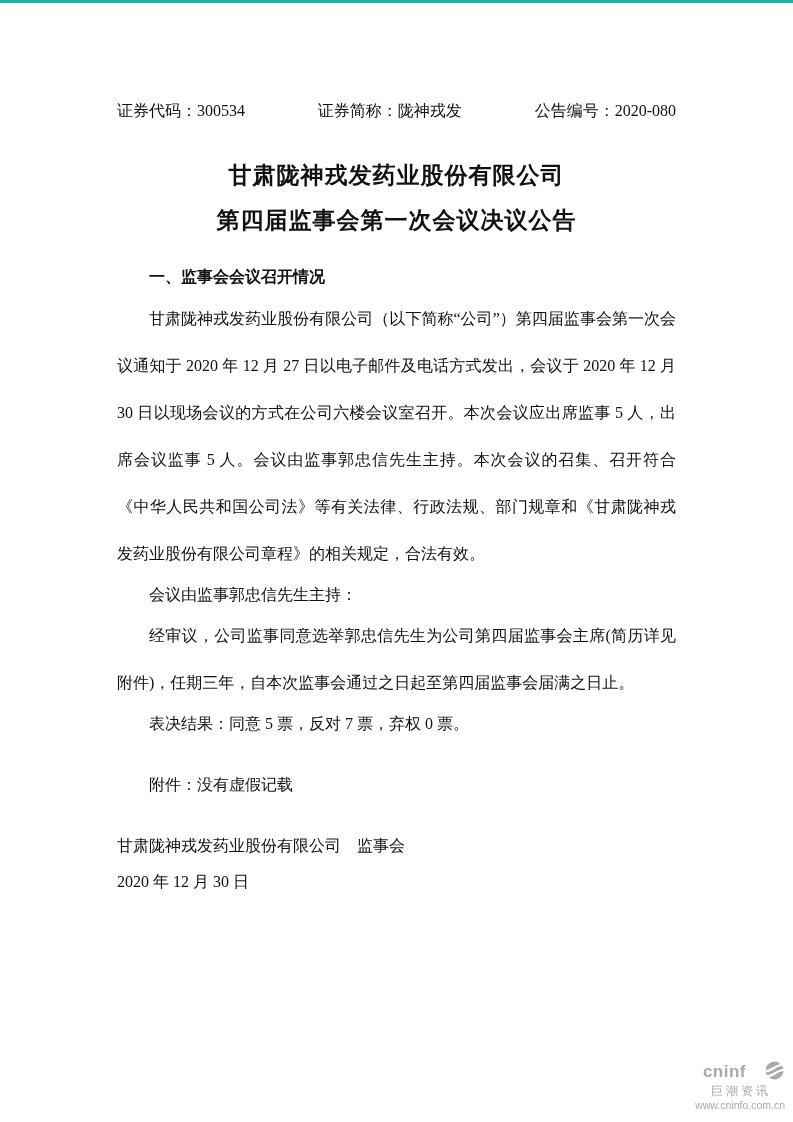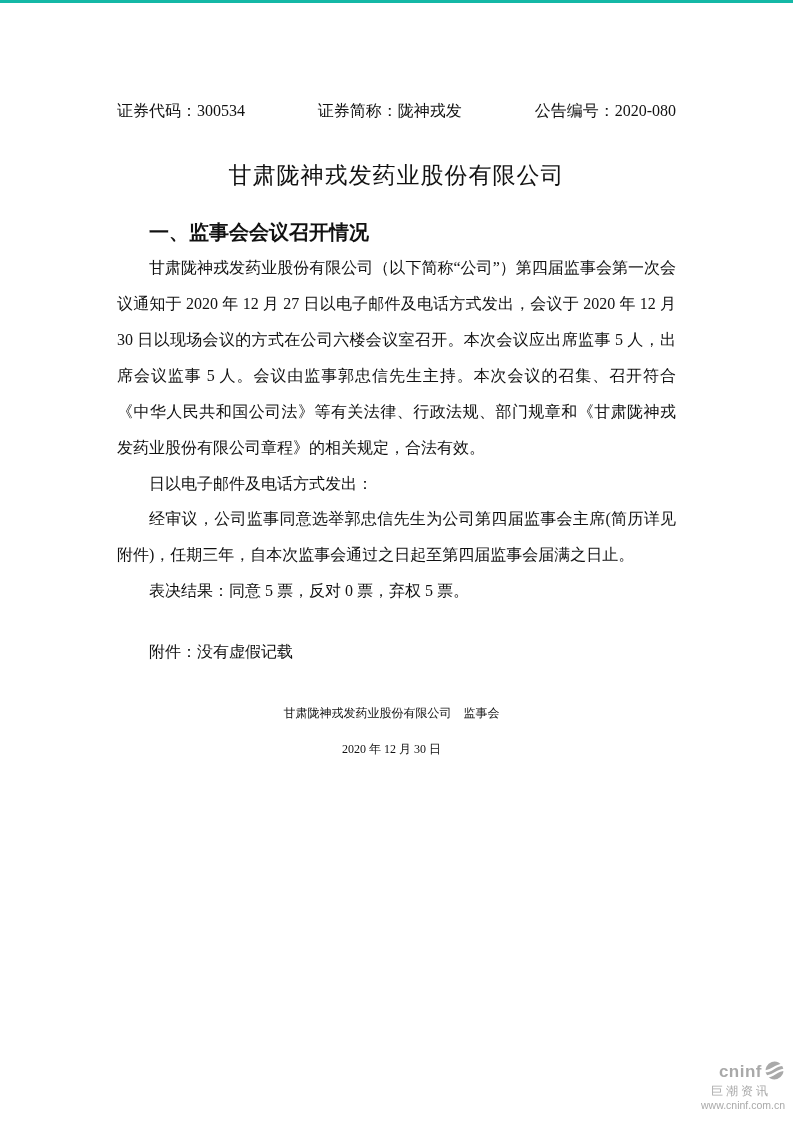--- a/index.html
+++ b/index.html
@@ -29,46 +29,46 @@
     align-items: baseline;
     padding-top: 99px;
     font-size: 16px;
     line-height: 18px;
   }
   
   .doc-title {
     margin-top: 33px;
     text-align: center;
     font-family: "Liberation Sans", "DejaVu Sans", sans-serif;
-    font-weight: normal;
+    font-weight: bold;
     font-size: 23px;
     line-height: 45px;
     letter-spacing: 1px;
   }
   
   .disclaimer {
     margin-top: 24px;
     font-family: "Liberation Sans", "DejaVu Sans", sans-serif;
     font-weight: bold;
     font-size: 16px;
     line-height: 37px;
     text-align: justify;
     text-indent: 32px;
   }
   .section-heading {
     margin-top: 16px;
     font-family: Liberation Sans, sans-serif;
     font-weight: bold;
-    font-size: 20px;
+    font-size: 16px;
     line-height: 36px;
     text-indent: 32px;
   }
   .para {
     font-size: 16px;
-    line-height: 36px;
+    line-height: 47px;
     text-align: justify;
     text-indent: 32px;
     margin: 0;
   }
   .line {
     font-size: 16px;
     line-height: 35px;
     text-indent: 32px;
     margin: 0;
   }
@@ -78,40 +78,40 @@
     font-size: 16px;
     line-height: 35px;
     text-indent: 32px;
     margin: 0;
   }
   .closing-line { margin-top: 16px; }
   .attachment-line { margin-top: 26px; }
   
   .signature {
     margin-top: 26px;
-    text-align: center;
-    font-size: 12px;
+    text-align: left;
+    font-size: 16px;
     line-height: 36px;
     padding-right: 10px;
   }
   
   .cninfo-logo {
     position: absolute;
     right: 8px;
     bottom: 10px;
     text-align: right;
     color: #a9a9a9;
     font-family: "Liberation Sans", "DejaVu Sans", sans-serif;
     line-height: 1.1;
   }
   .cninfo-brand-row {
     display: flex;
     align-items: center;
     justify-content: flex-end;
-    gap: 2px;
+    gap: 18px;
   }
   .cninfo-brand {
     font-size: 17px;
     font-weight: bold;
     letter-spacing: 0.5px;
   }
   .cninfo-brand-cn {
     font-size: 12px;
     letter-spacing: 3px;
     margin-top: 1px;
@@ -129,29 +129,30 @@
   <div class="content">
 
     <div class="doc-header">
       <span>证券代码：300534</span>
       <span>证券简称：陇神戎发</span>
       <span>公告编号：2020-080</span>
     </div>
 
     <div class="doc-title">
       <div>甘肃陇神戎发药业股份有限公司</div>
+      <div>第四届监事会第一次会议决议公告</div>
     </div>
 
 
     <div class="section-heading">一、监事会会议召开情况</div>
     <p class="para">甘肃陇神戎发药业股份有限公司（以下简称“公司”）第四届监事会第一次会议通知于 2020 年 12 月 27 日以电子邮件及电话方式发出，会议于 2020 年 12 月 30 日以现场会议的方式在公司六楼会议室召开。本次会议应出席监事 5 人，出席会议监事 5 人。会议由监事郭忠信先生主持。本次会议的召集、召开符合《中华人民共和国公司法》等有关法律、行政法规、部门规章和《甘肃陇神戎发药业股份有限公司章程》的相关规定，合法有效。</p>
 
-    <p class="line">日以电子邮件及电话方式发出：</p>
+    <p class="line">会议由监事郭忠信先生主持：</p>
     <p class="para">经审议，公司监事同意选举郭忠信先生为公司第四届监事会主席(简历详见附件)，任期三年，自本次监事会通过之日起至第四届监事会届满之日止。</p>
-    <p class="line">表决结果：同意 5 票，反对 0 票，弃权 5 票。</p>
+    <p class="line">表决结果：同意 5 票，反对 7 票，弃权 0 票。</p>
 
     <p class="line attachment-line">附件：没有虚假记载</p>
 
     <div class="signature">
       <div>甘肃陇神戎发药业股份有限公司　监事会</div>
       <div>2020 年 12 月 30 日</div>
     </div>
 
   </div>
 
@@ -162,15 +163,15 @@
         <svg width="21" height="21" viewBox="0 0 20 20" aria-hidden="true">
           <g transform="rotate(-18 10 10)">
             <circle cx="10" cy="10" r="8.5" fill="#a9a9a9"></circle>
             <path d="M0.5 7.5 C6 11 13 4.5 19.5 7.5" stroke="#ffffff" stroke-width="2.1" fill="none"></path>
             <path d="M0.5 12.5 C6 16 13 9.5 19.5 12.5" stroke="#ffffff" stroke-width="2.1" fill="none"></path>
           </g>
         </svg>
       </span>
     </div>
     <div class="cninfo-brand-cn">巨潮资讯</div>
-    <div class="cninfo-url">www.cninf.com.cn</div>
+    <div class="cninfo-url">www.cninfo.com.cn</div>
   </div>
 </div>
 
 </body></html>

